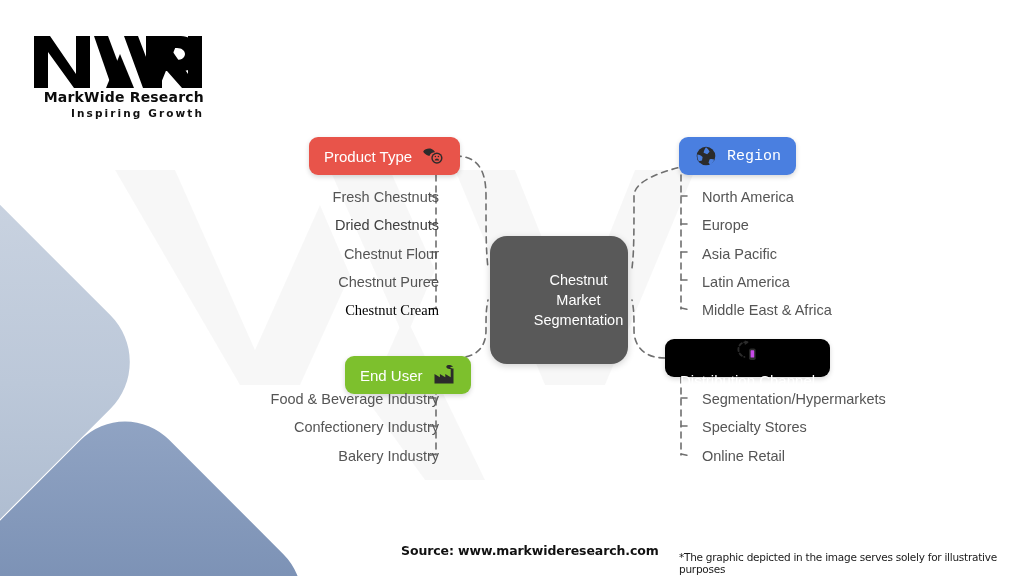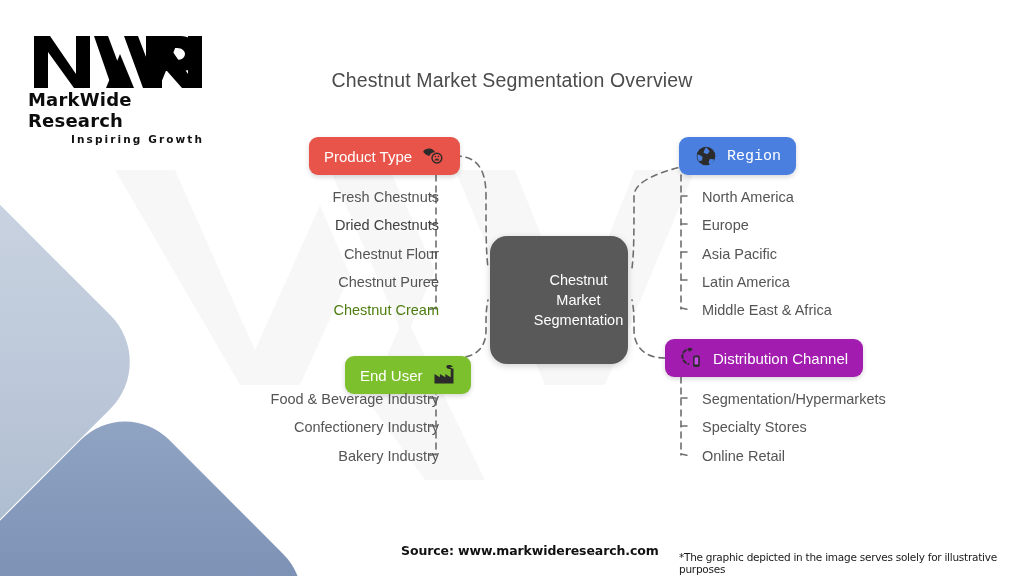--- a/index.html
+++ b/index.html
@@ -59,24 +59,24 @@
     position: absolute;
     left: 28px;
     top: 30px;
     width: 176px;
     height: 92px;
   }
   .logo-mark { display:block; }
   .logo-name {
     font-family: "DejaVu Sans", sans-serif;
     font-weight: bold;
-    font-size: 18px;
+    font-size: 14px;
     letter-spacing: 0.2px;
     color: #0c0c0c;
-    text-align: left;
+    text-align: right;
     margin-top: -3px;
   }
   .logo-tag {
     font-family: "DejaVu Sans", sans-serif;
     font-weight: bold;
     font-size: 10.5px;
     letter-spacing: 2.1px;
     color: #111111;
     text-align: right;
     margin-top: 2px;
@@ -213,21 +213,20 @@
         <path d="M78 58 L92 24 L106 58 Z"></path>
         <path d="M96 6 L110 6 L123 40 L136 6 L152 6 L131 58 L115 58 Z"></path>
         <path d="M118 6 L134 6 L160 44 L160 6 L174 6 L174 58 L158 58 L132 22 L132 58 L118 58 Z"></path>
         <path d="M120 6 L150 6 C166 6 172 14 172 24 C172 33 166 40 156 41 L174 58 L154 58 L139 41 L134 41 L134 58 L120 58 Z M134 18 L134 30 L149 30 C154 30 157 27 157 24 C157 21 154 18 149 18 Z" fill="#000000"></path>
       </g>
     </svg>
     <div class="logo-name">MarkWide Research</div>
     <div class="logo-tag">Inspiring Growth</div>
   </div>
 
-  <div class="title" style="color: rgb(75, 75, 75);">Chestnut Market Segmentation Overview</div>
 
   <svg class="connectors" viewBox="0 0 1024 576">
     <g fill="none" stroke="#6f6f6f" stroke-width="1.6" stroke-dasharray="6 5" stroke-linecap="round">
 
       <path d="M455 156 C478 156 486 170 486 196 C486 234 486 250 488 268"></path>
 
       <path d="M765 156 C742 156 634 166 634 196 C634 234 634 252 632 268"></path>
 
       <path d="M455 358 C478 358 486 346 486 330 C486 316 486 310 488 300"></path>
 
@@ -276,36 +275,36 @@
   </div>
 
   <div class="pill" id="pill-enduser" style="background: rgb(125, 192, 45);">
     <span class="pill-label">End User</span>
     <svg class="ico" viewBox="0 0 24 24">
       <path d="M2.5 20.5V11l5.4 3.2V11l5.4 3.2V11l5.4 3.2V5.5h2.8v15z" fill="#2b2b2b"></path>
       <path d="M15.3 2.2c2.4-.6 4.6.1 5.8 1.6-1.3-.2-2.4.1-3.2.8 1 .1 1.7.5 2.2 1.2-2.1.6-4 .2-5.2-.9-.8-.8-1-1.8.4-2.7z" fill="#2b2b2b"></path>
     </svg>
   </div>
 
-  <div class="pill" id="pill-dist" style="background: #a21caf;">
+  <div class="pill" id="pill-dist" style="background: #000000; flex-direction: column;">
     <svg class="ico" viewBox="0 0 24 24">
       <path d="M11.4 3.1C7.1 2.6 3.2 5.2 2.5 9.1c-.7 4 1.9 7.8 5.9 8.8" fill="none" stroke="#2b2b2b" stroke-width="1.9" stroke-linecap="round" stroke-dasharray="3.2 2.6"></path>
       <path d="M8.9 1.3l3.4 2.4-3.5 2.3z" fill="#2b2b2b"></path>
       <rect x="13.1" y="9.6" width="6.6" height="11.4" rx="1.8" fill="#2b2b2b"></rect>
       <rect x="14.6" y="11.3" width="3.6" height="7.3" rx="0.6" fill="#c84ae8"></rect>
     </svg>
     <span class="pill-label">Distribution Channel</span>
   </div>
 
   <div class="sublist right-align" id="list-product">
     <div class="item" style="color: rgb(85, 85, 85);">Fresh Chestnuts</div>
     <div class="item" style="color: #404040;">Dried Chestnuts</div>
     <div class="item" style="color: rgb(85, 85, 85);">Chestnut Flour</div>
     <div class="item" style="color: rgb(85, 85, 85);">Chestnut Puree</div>
-    <div class="item" style="color: #4d7c0f;">Chestnut Cream</div>
+    <div class="item" style="color: #000000; font-family: Liberation Serif, serif;">Chestnut Cream</div>
   </div>
 
   <div class="sublist left-align" id="list-region">
     <div class="item" style="color: rgb(85, 85, 85);">North America</div>
     <div class="item" style="color: rgb(85, 85, 85);">Europe</div>
     <div class="item" style="color: rgb(85, 85, 85);">Asia Pacific</div>
     <div class="item" style="color: rgb(85, 85, 85);">Latin America</div>
     <div class="item" style="color: rgb(85, 85, 85);">Middle East &amp; Africa</div>
   </div>
 

